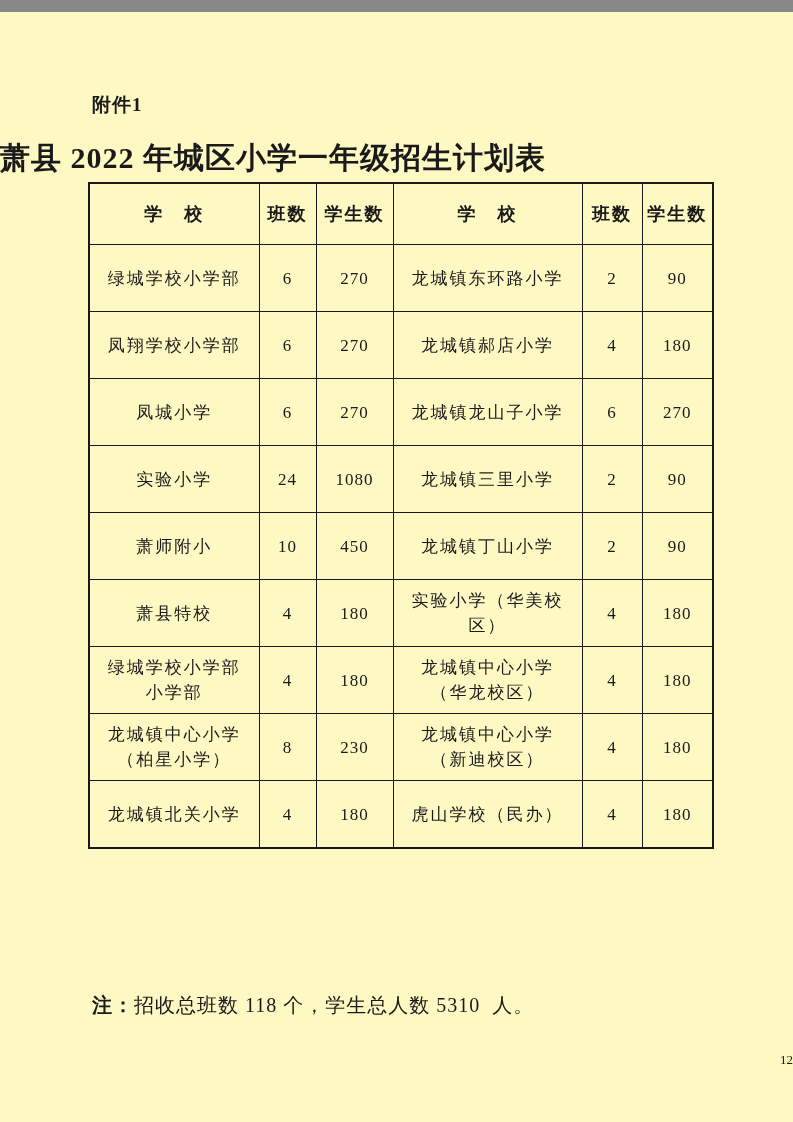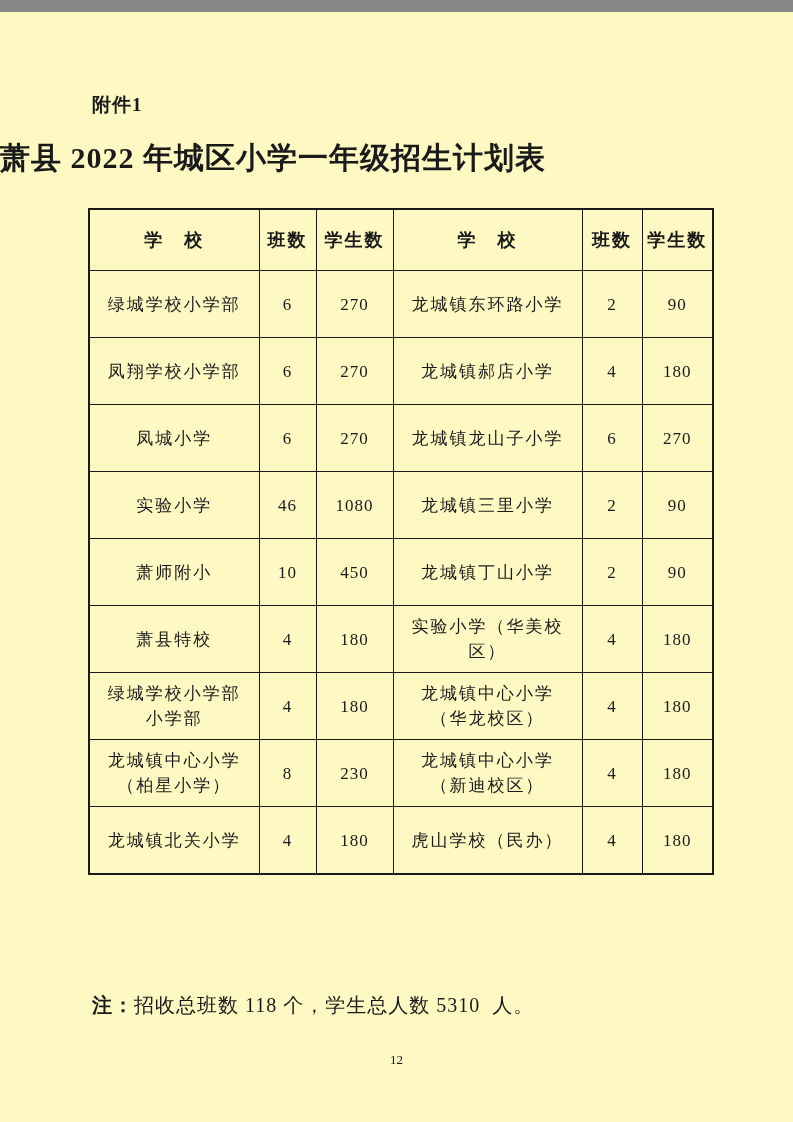--- a/index.html
+++ b/index.html
@@ -32,21 +32,21 @@
     width: 100%;
     text-align: left;
     font-size: 30px;
     font-weight: bold;
     letter-spacing: 1px;
     margin: 0;
   }
   table.plan-table {
     position: absolute;
     left: 88px;
-    top: 196px;
+    top: 170px;
     width: 624px;
     border-collapse: collapse;
     table-layout: fixed;
     border: 2px solid #1a1a1a;
   }
   table.plan-table th,
   table.plan-table td {
     border: 1px solid #1a1a1a;
     text-align: center;
     vertical-align: middle;
@@ -83,21 +83,21 @@
     white-space: pre-wrap;
   }
   .note .note-prefix {
     font-weight: bold;
   }
   .page-number {
     position: absolute;
     left: 0;
     top: 1040px;
     width: 100%;
-    text-align: center;
+    text-align: right;
     font-size: 13px;
     font-family: "Liberation Serif", "DejaVu Serif", serif;
   }
 </style>
 </head>
 <body>
 
 <div class="page">
 
   <div class="attachment-label">附件1</div>
@@ -143,21 +143,21 @@
         <tr>
           <td class="school-cell">凤城小学</td>
           <td class="num-cell">6</td>
           <td class="num-cell">270</td>
           <td class="school-cell">龙城镇龙山子小学</td>
           <td class="num-cell">6</td>
           <td class="num-cell">270</td>
         </tr>
         <tr>
           <td class="school-cell">实验小学</td>
-          <td class="num-cell">46</td>
+          <td class="num-cell">24</td>
           <td class="num-cell">1080</td>
           <td class="school-cell">龙城镇三里小学</td>
           <td class="num-cell">2</td>
           <td class="num-cell">90</td>
         </tr>
         <tr>
           <td class="school-cell">萧师附小</td>
           <td class="num-cell">10</td>
           <td class="num-cell">450</td>
           <td class="school-cell">龙城镇丁山小学</td>

